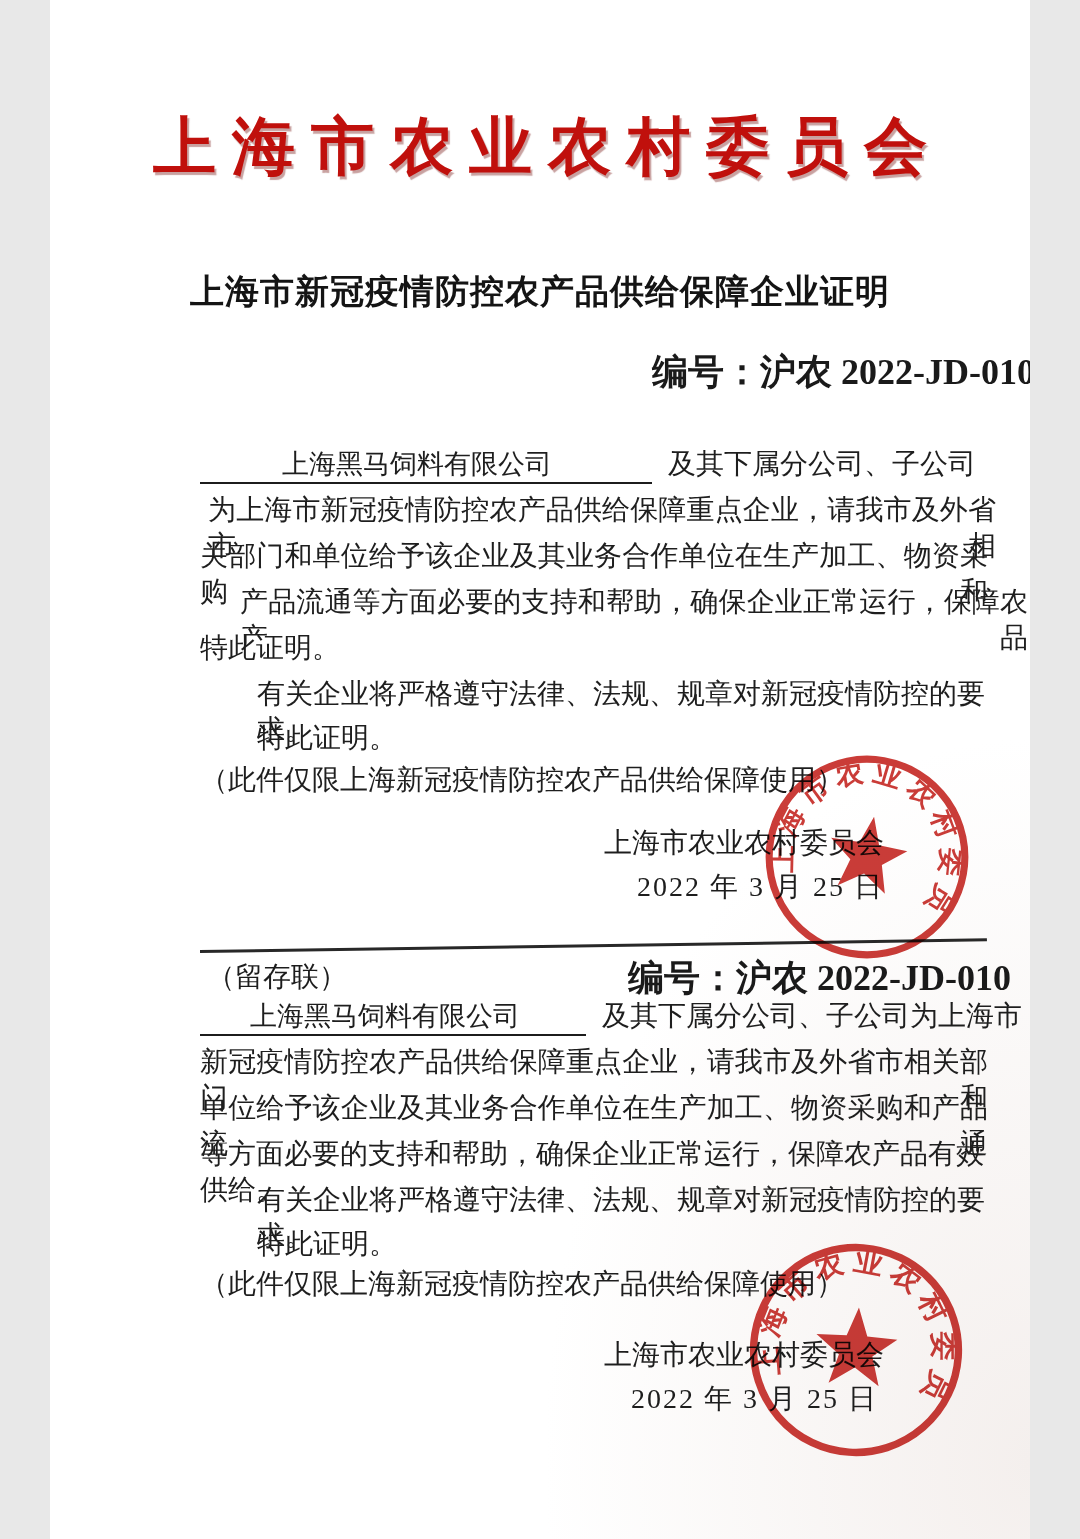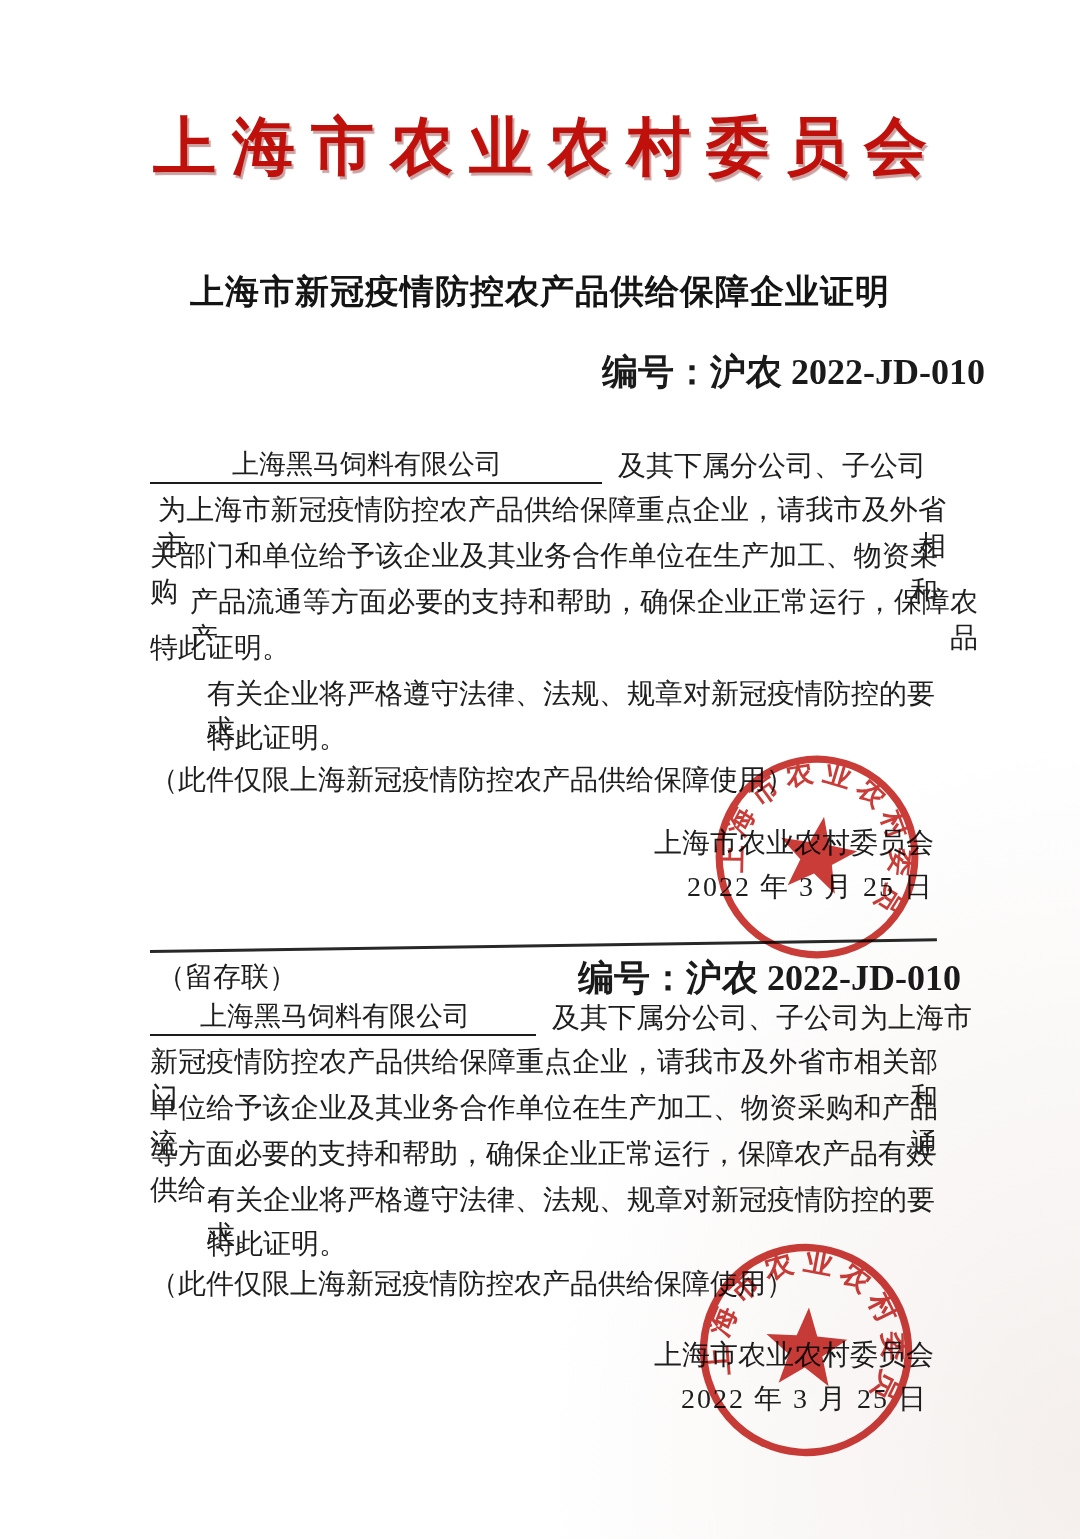--- a/index.html
+++ b/index.html
@@ -1,22 +1,23 @@
 <!DOCTYPE html>
 <html><head>
 <meta charset="utf-8">
 <style>
   html,body { margin:0; padding:0; background:#e8e8e8; }
   .page {
-    position:relative; width:1080px; height:1539px; margin:0 auto;
+    position:relative; width:952px; height:1539px; margin:0 auto;
     background:#ffffff;
     background-image: radial-gradient(ellipse at 100% 95%, #f4efed 0%, #ffffff 35%);
     overflow:hidden;
     font-family:"Liberation Serif","DejaVu Serif",serif;
     color:#1c1c1c;
+    padding-left:28px;
   }
   .red-header {
     position:absolute; top:104px; left:0; right:0;
     text-align:center; font-size:63px; font-weight:700;
     color:#c0100c; letter-spacing:16px; text-indent:16px;
     text-shadow:2px 3px 1px rgba(110,8,4,.38);
     white-space:nowrap;
   }
   .doc-title {
     position:absolute; top:269px; left:0; right:0;
@@ -24,21 +25,21 @@
     letter-spacing:1px; white-space:nowrap;font-family:Liberation Serif, serif;
   }
   .code { position:absolute; font-size:36px; font-weight:600; color:#1a1a1a; white-space:nowrap; }
   .code-1 { top:348px; left:602px; }
   .code-2 { top:954px; left:578px; }
 
   .body-line { position:absolute; left:150px; width:788px; font-size:28px; line-height:36px; color:#1e1e1e; }
   .jline { text-align:justify; text-align-last:justify; }
   .indent { padding-left:57px; box-sizing:border-box; }
 
-  .company-line { display:flex; align-items:flex-end; white-space:nowrap; }
+  .company-line { display:flex; align-items:flex-start; white-space:nowrap; }
   .uwrap { border-bottom:2px solid #1c1c1c; box-sizing:border-box; flex:0 0 auto; }
   .uwrap-1 { width:452px; padding-left:82px; }
   .uwrap-2 { width:386px; padding-left:50px; }
   .company { font-size:27px; white-space:nowrap; }
   .rest { white-space:nowrap; padding-left:16px; flex:0 0 auto; }
 
   .sig { position:absolute; right:146px; font-size:28px; white-space:nowrap; color:#1d1d1d; }
   .sig-name-1 { top:824px; }
   .sig-date-1 { top:868px; letter-spacing:2px; }
   .sig-name-2 { top:1336px; }

